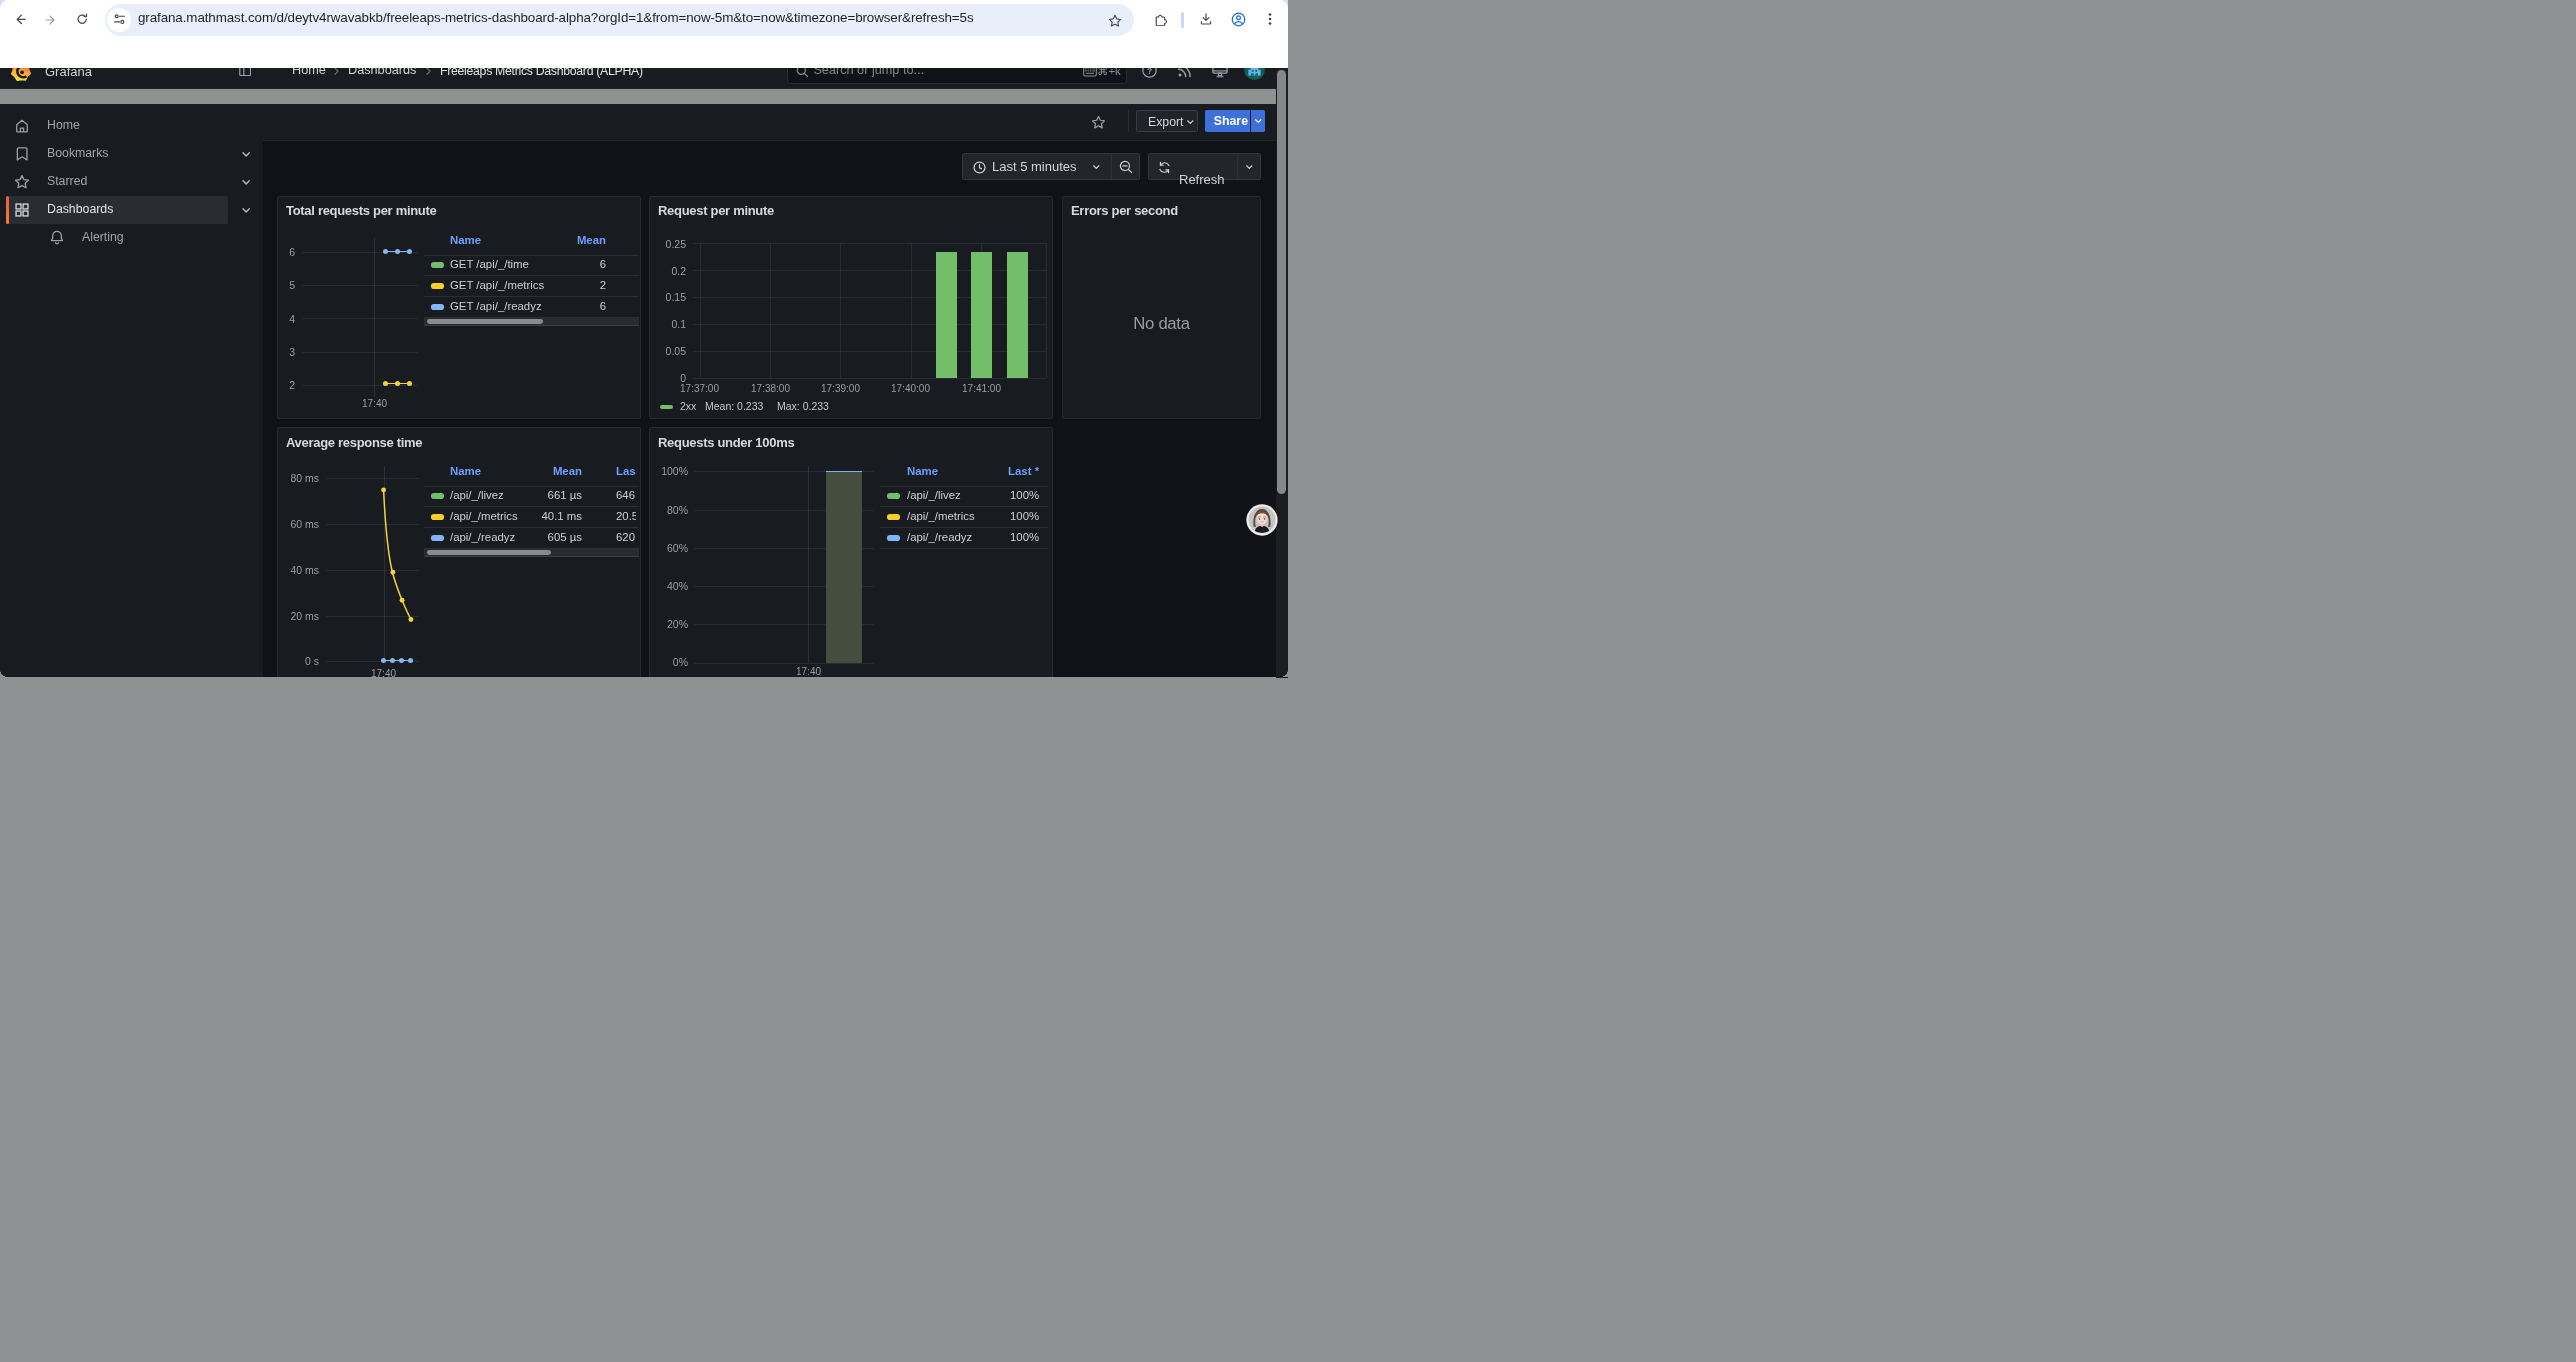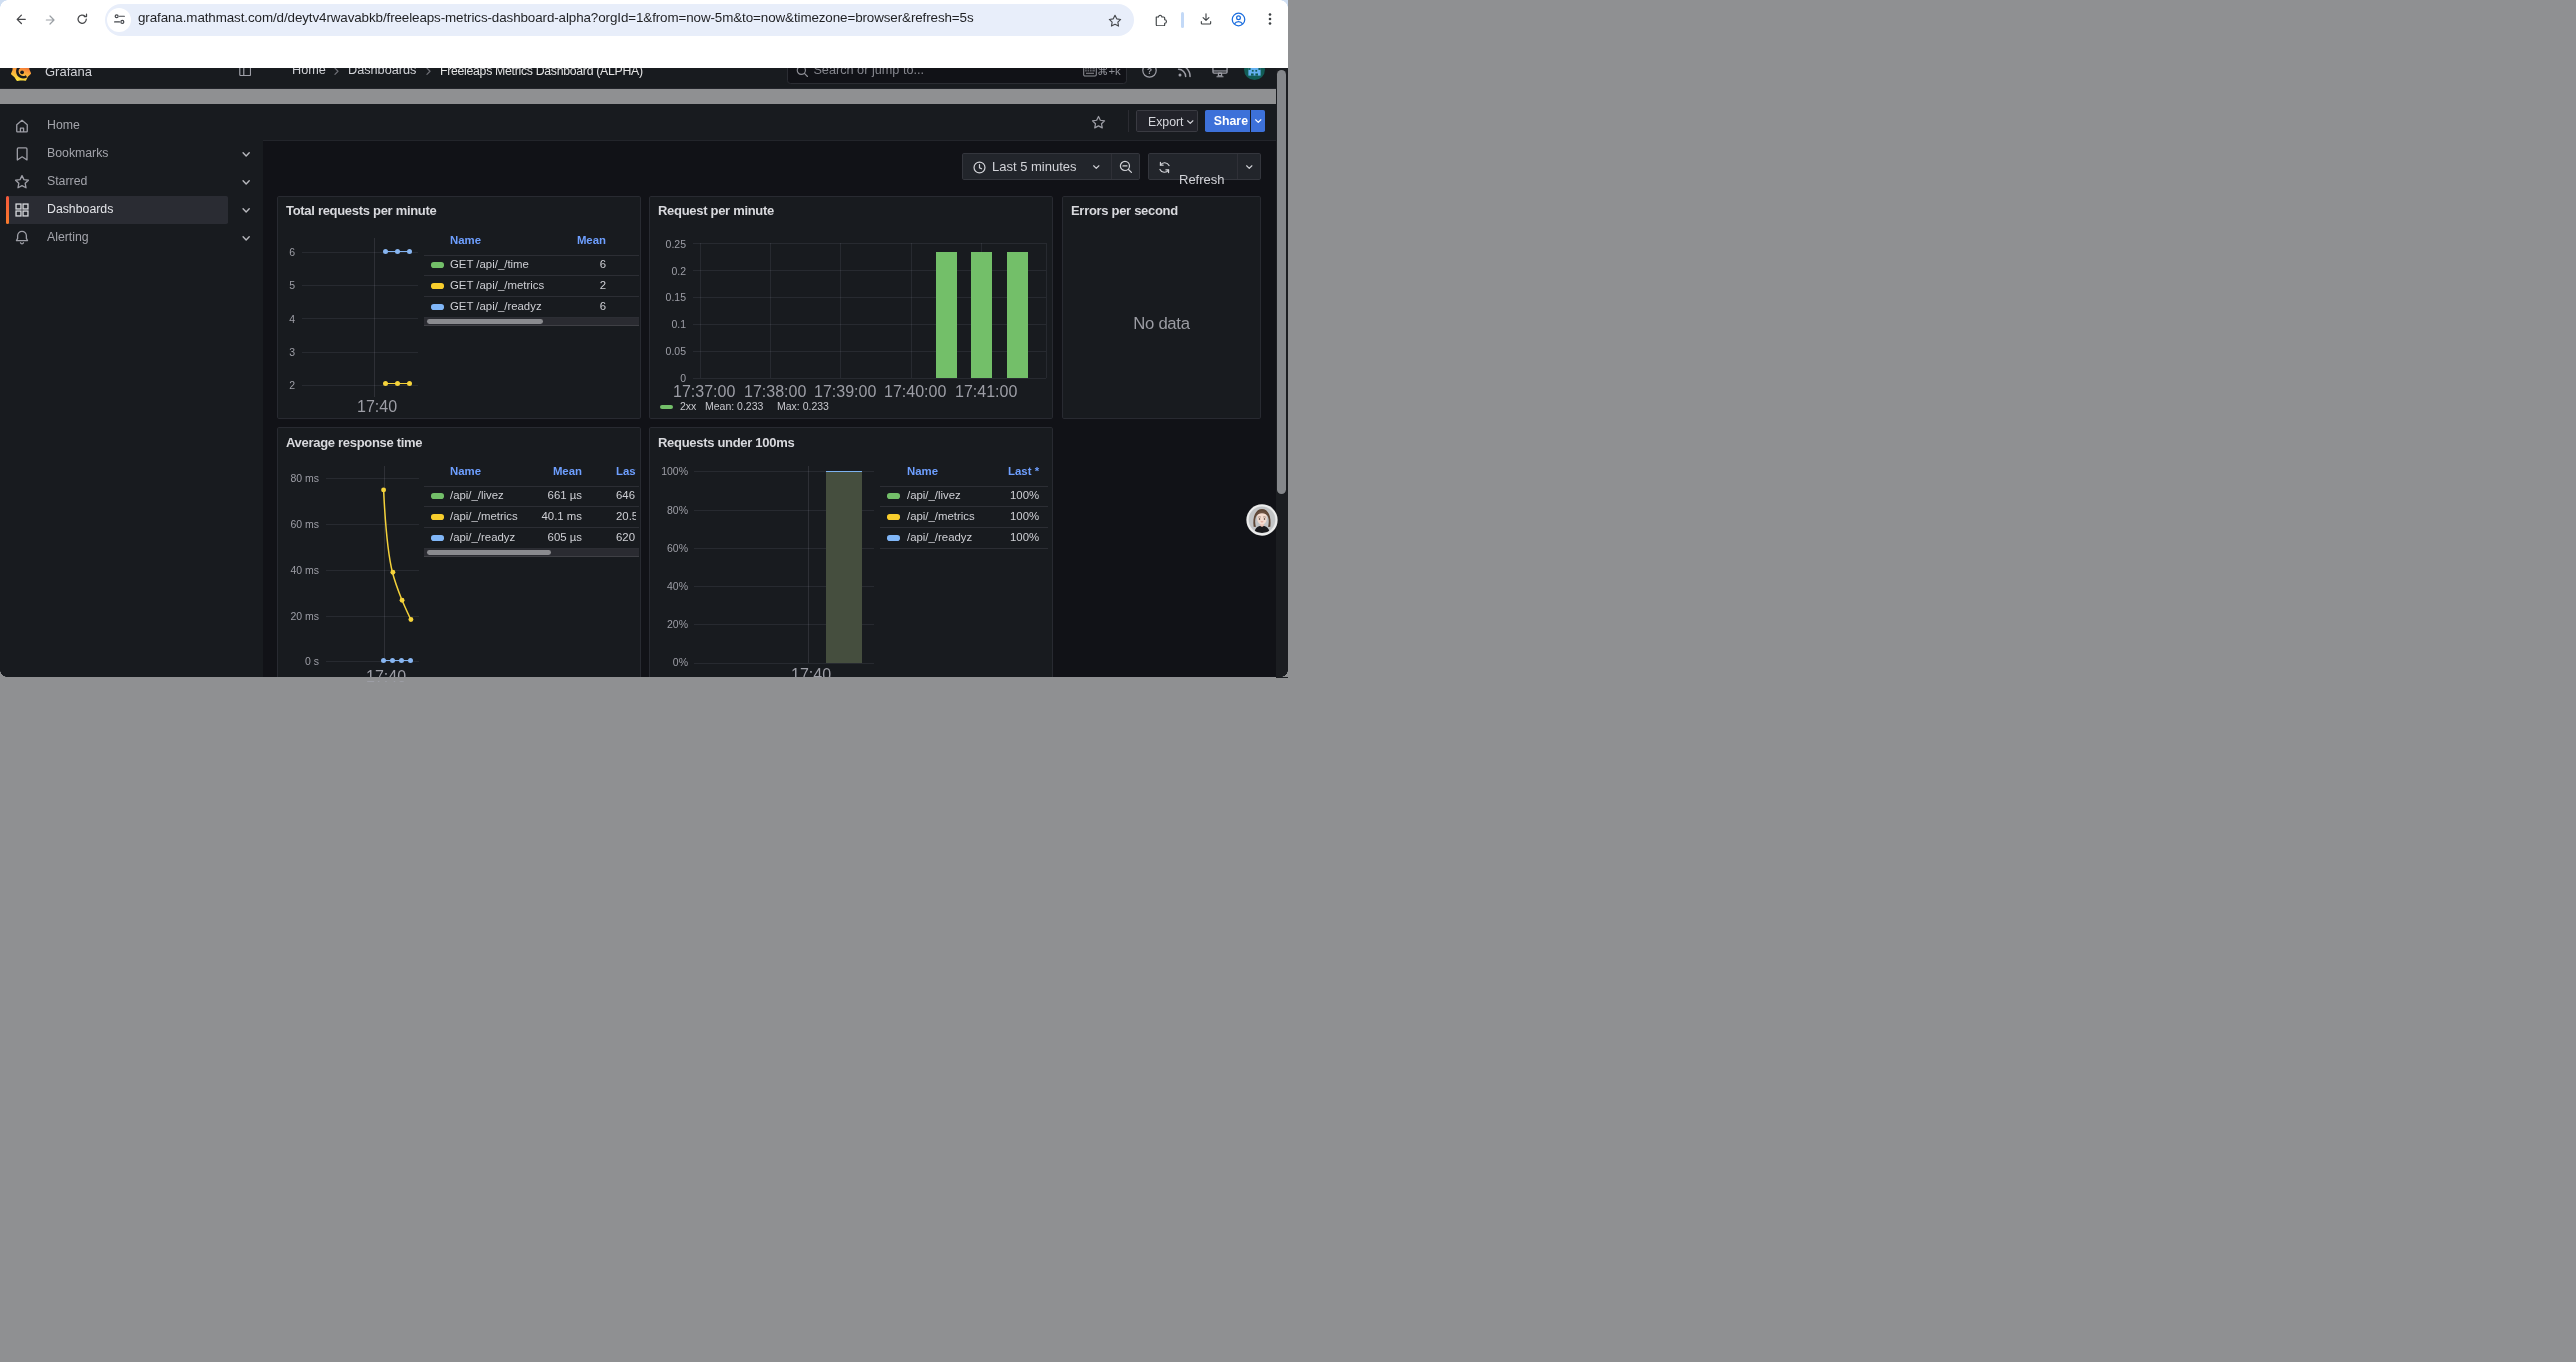--- a/index.html
+++ b/index.html
@@ -21,21 +21,21 @@
 #content { position:absolute; top:141px; left:263px; width:1025px; height:536px; background:#111217; }
 #toolbar { position:absolute; top:104px; left:263px; width:1025px; height:37px; background:#181b1f; border-bottom:0.9px solid #23252b; }
 .gtext { color:#d2d3d8; }
 .menuitem { position:absolute; left:0; width:262px; height:28px; }
 .menulabel { position:absolute; left:47px; top:6.1px; font-size:12.3px; color:#a3a4ab; }
 .chev { position:absolute; right:9.6px; top:8px; }
 
 .panel { position:absolute; background:#181b1f; border:0.9px solid #282a31; border-radius:1.8px; }
 .ptitle { position:absolute; font-size:13px; font-weight:700; color:#d8d9dd; letter-spacing:-0.3px; }
 .axlabel { position:absolute; font-size:10.5px; color:#9d9ea6; text-align:right; }
-.xlabel { position:absolute; font-size:16px; color:#9d9ea6; text-align:right; }
+.xlabel { position:absolute; font-size:10px; color:#9d9ea6; text-align:center; }
 .gridh { position:absolute; height:0.9px; background:rgba(204,204,220,0.09); }
 .gridv { position:absolute; width:0.9px; background:rgba(204,204,220,0.09); }
 .dot { position:absolute; width:5.3px; height:5.3px; border-radius:50%; }
 .seriesline { position:absolute; height:1.4px; border-radius:0.9px; }
 .tblhead { position:absolute; font-size:11.4px; font-weight:700; color:#6e9fff; white-space:nowrap; }
 .tbltext { position:absolute; font-size:11.4px; color:#cfd0d5; white-space:nowrap; }
 .tblval { position:absolute; font-size:11.4px; color:#cfd0d5; text-align:right; white-space:nowrap; }
 .tblsep { position:absolute; height:0.9px; background:#2c2e34; }
 .pill { position:absolute; width:12.7px; height:5.7px; border-radius:2.8px; }
 .sbthumb { position:absolute; background:#85868a; border-radius:4.4px; }
@@ -216,21 +216,21 @@
           <rect x="1.2" y="1.2" width="5.6" height="5.6" stroke="#d8d9dd" stroke-width="1.5" fill="none"></rect>
           <rect x="9.2" y="1.2" width="5.6" height="5.6" stroke="#d8d9dd" stroke-width="1.5" fill="none"></rect>
           <rect x="1.2" y="9.2" width="5.6" height="5.6" stroke="#d8d9dd" stroke-width="1.5" fill="none"></rect>
           <rect x="9.2" y="9.2" width="5.6" height="5.6" stroke="#d8d9dd" stroke-width="1.5" fill="none"></rect>
         </svg>
     <div class="menulabel" style="color:#e3e4e8;">Dashboards</div>
     <svg class="chev" width="12.3" height="12.3" viewBox="0 0 14 14">
           <path d="M3.5 5.5 7 9l3.5-3.5" stroke="#b7b8bd" stroke-width="1.6" fill="none" stroke-linecap="round" stroke-linejoin="round"></path>
         </svg>
   </div>
-  <div class="menuitem" style="top:120px;">
+  <div class="menuitem" style="top:120px;margin-left:35px;">
     <svg class="cicon" style="left:15px;top:6.1px" width="14" height="15" viewBox="0 0 16 17">
           <path d="M8 1.5a5 5 0 0 0-5 5v3l-1.3 2.5h12.6L13 9.5v-3a5 5 0 0 0-5-5z" stroke="#9d9ea6" stroke-width="1.5" fill="none" stroke-linejoin="round"></path>
           <path d="M6.3 14.5a1.8 1.8 0 0 0 3.4 0" stroke="#9d9ea6" stroke-width="1.5" fill="none" stroke-linecap="round"></path>
         </svg>
     <div class="menulabel">Alerting</div>
     <svg class="chev" width="12.3" height="12.3" viewBox="0 0 14 14">
           <path d="M3.5 5.5 7 9l3.5-3.5" stroke="#b7b8bd" stroke-width="1.6" fill="none" stroke-linecap="round" stroke-linejoin="round"></path>
         </svg>
   </div>
 </div>

